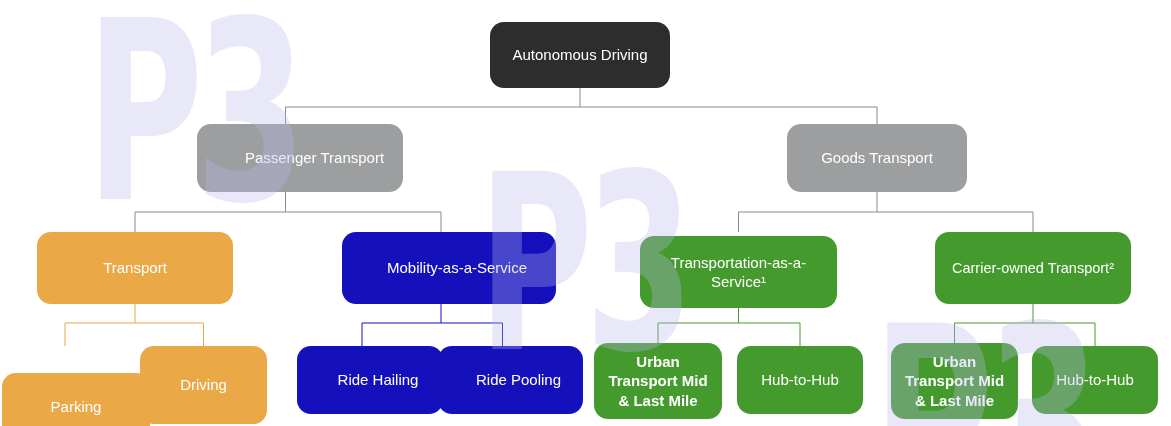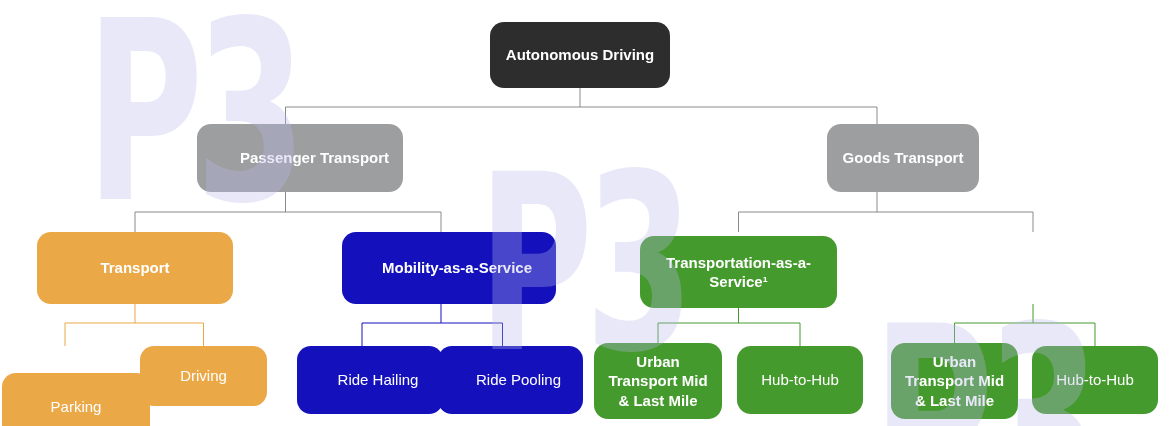--- a/index.html
+++ b/index.html
@@ -12,21 +12,21 @@
   }
   .connectors{position:absolute;left:0;top:0;z-index:1;pointer-events:none;}
   .node{
     position:absolute;z-index:2;
     display:flex;align-items:center;justify-content:center;
     text-align:center;color:#ffffff;
     border-radius:14px;
     line-height:1.3;
   }
   .node .lbl{padding:0 8px;}
-  .bold{font-weight:bold;font-size:15px;text-align:center;}
+  .bold{font-weight:normal;font-size:15px;text-align:center;}
   .reg{font-weight:400;font-size:15px;}
   .root-bg{background:#2D2D2D;}
   .gray-bg{background:#9D9EA0;}
   .orange-bg{background:#EBA847;}
   .blue-bg{background:#1411BC;padding-left:16px;}
   .green-bg{background:#459A2D;}
   .nowrap{white-space:nowrap;padding:0 2px;}
   .narrow{padding:0 14px;font-weight:bold;}
   .watermark{
     position:absolute;z-index:5;
@@ -61,38 +61,41 @@
   <div class="watermark" style="left:478px;top:174px;font-size:245px;">P3</div>
   <div class="watermark" style="left:872px;top:326px;font-size:260px;">P3</div>
 
   <div class="node root-bg bold" style="left:490px;top:22px;width:180px;height:66px;">
     <span class="lbl">Autonomous Driving</span>
   </div>
 
   <div class="node gray-bg bold" style="left:197px;top:124px;width:177px;height:68px;padding-left:29px;">
     <span class="lbl">Passenger Transport</span>
   </div>
-  <div class="node gray-bg bold" style="left:787px;top:124px;width:152px;height:68px;margin-left:40px;">
+  <div class="node gray-bg bold" style="left:787px;top:124px;width:180px;height:68px;">
     <span class="lbl">Goods Transport</span>
   </div>
 
   <div class="node orange-bg bold" style="left:37px;top:232px;width:196px;height:72px;">
     <span class="lbl">Transport</span>
   </div>
   <div class="node blue-bg bold" style="left:342px;top:232px;width:198px;height:72px;">
     <span class="lbl nowrap">Mobility-as-a-Service</span>
   </div>
   <div class="node green-bg bold" style="left:640px;top:236px;width:197px;height:72px;">
     <span class="lbl">Transportation-as-a-Service¹</span>
   </div>
+  <div class="node green-bg bold" style="left:935px;top:232px;width:196px;height:72px;">
+    <span class="lbl nowrap" style="font-size:14.5px;">Carrier-owned Transport²</span>
+  </div>
 
   <div class="node orange-bg reg" style="left:2px;top:346px;width:148px;height:68px;margin-top:27px;">
     <span class="lbl">Parking</span>
   </div>
-  <div class="node orange-bg reg" style="left:140px;top:346px;width:127px;height:60px;">
+  <div class="node orange-bg reg" style="left:140px;top:346px;width:127px;height:78px;">
     <span class="lbl">Driving</span>
   </div>
   <div class="node blue-bg reg" style="left:297px;top:346px;width:130px;height:68px;">
     <span class="lbl">Ride Hailing</span>
   </div>
   <div class="node blue-bg reg" style="left:438px;top:346px;width:129px;height:68px;justify-content:center;">
     <span class="lbl">Ride Pooling</span>
   </div>
   <div class="node green-bg reg" style="left:594px;top:343px;width:128px;height:76px;">
     <span class="lbl narrow">Urban Transport Mid &amp; Last Mile</span>

